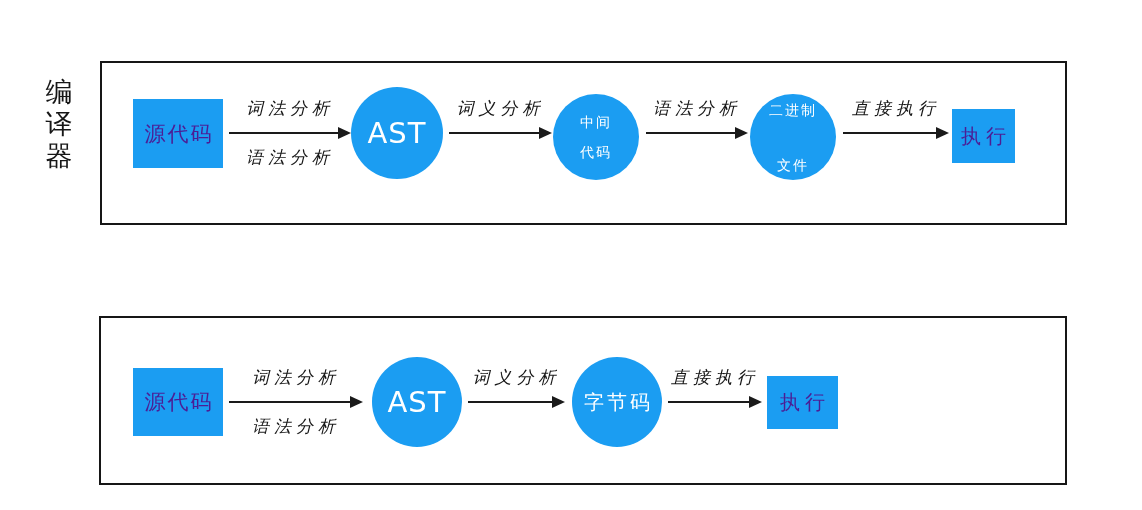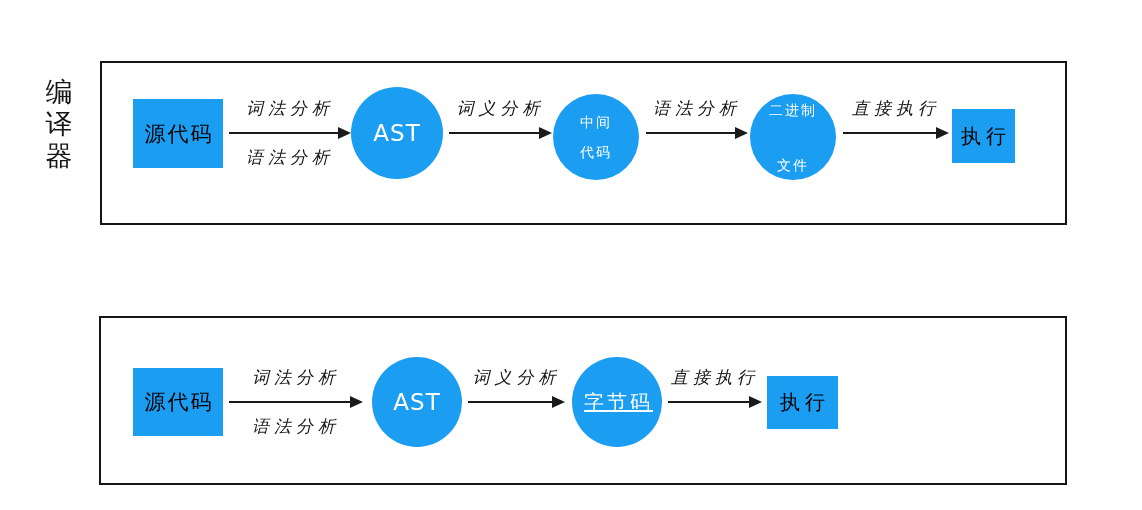--- a/index.html
+++ b/index.html
@@ -24,42 +24,42 @@
     font-size: 27px;
     line-height: 32px;
     text-align: center;
     word-break: break-all;
     color: #161616;
     white-space: normal;
   }
   .rect-node {
     position: absolute;
     background: #1b9df2;
-    color: #000000;
+    color: #4c1d95;
     display: flex;
     align-items: center;
     justify-content: center;
     font-size: 21px;
     letter-spacing: 2px;
     text-indent: 2px;
     box-sizing: border-box;
   }
   .circle-node {
     position: absolute;
     background: #1b9df2;
     color: #ffffff;
     border-radius: 50%;
     display: flex;
     flex-direction: column;
     align-items: center;
     justify-content: center;
     box-sizing: border-box;
     text-align: center;
   }
-  .circle-node.ast { font-size: 23px; letter-spacing: 1px; text-align: center; }
+  .circle-node.ast { font-size: 29px; letter-spacing: 1px; text-align: center; }
   .circle-node.two-line { font-size: 14px; letter-spacing: 2px; line-height: 30px; }
   .circle-node.one-line { font-size: 20px; letter-spacing: 3px; text-indent: 3px; }
   .exec { font-size: 20px; letter-spacing: 5px; text-indent: 5px; }
   .arrow { position: absolute; height: 0; }
   .arrow .shaft {
     position: absolute;
     left: 0; right: 11px; top: -1.25px;
     height: 2.5px;
     background: #1a1a1a;
   }
@@ -147,21 +147,21 @@
   </div>
 
   <div class="circle-node ast" style="left:372px; top:357px; width:90px; height:90px;">AST</div>
 
   <div class="arrow" style="left:468px; top:402px; width:97px;">
     <span class="lbl lbl-top">词义分析</span>
     <span class="shaft"></span>
     <span class="head"></span>
   </div>
 
-  <div class="circle-node one-line" style="left:572px; top:357px; width:90px; height:90px;text-decoration:underline;">字节码</div>
+  <div class="circle-node one-line" style="left:572px; top:357px; width:90px; height:90px;">字节码</div>
 
   <div class="arrow" style="left:668px; top:402px; width:94px;">
     <span class="lbl lbl-top">直接执行</span>
     <span class="shaft"></span>
     <span class="head"></span>
   </div>
 
   <div class="rect-node exec" style="left:767px; top:376px; width:71px; height:53px;">执行</div>
 
 </div>

